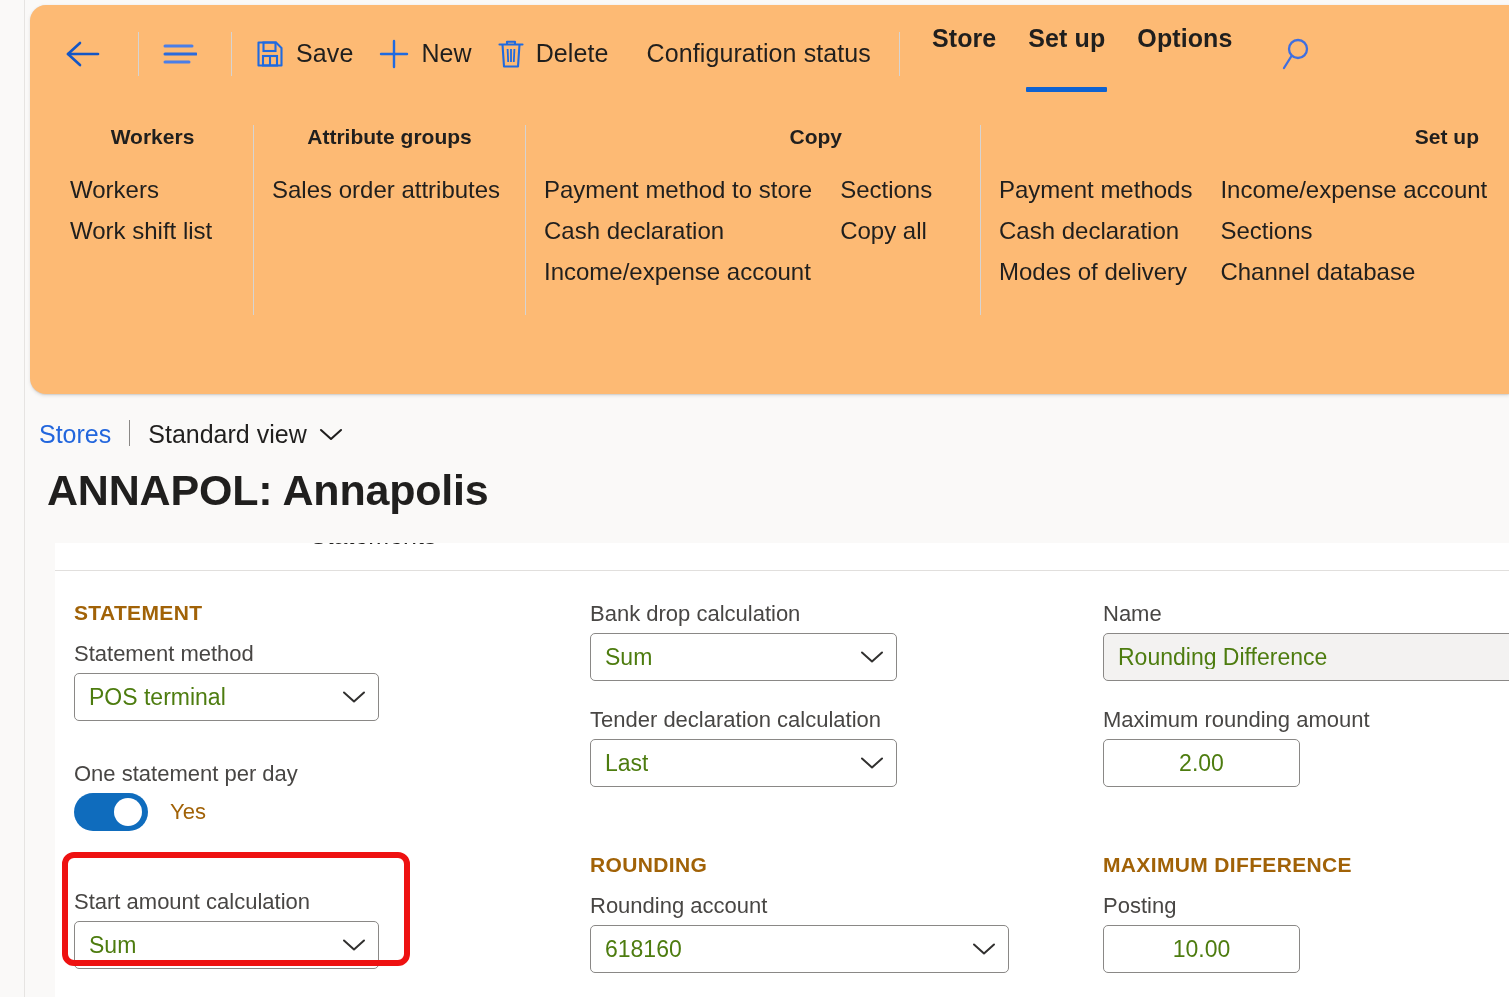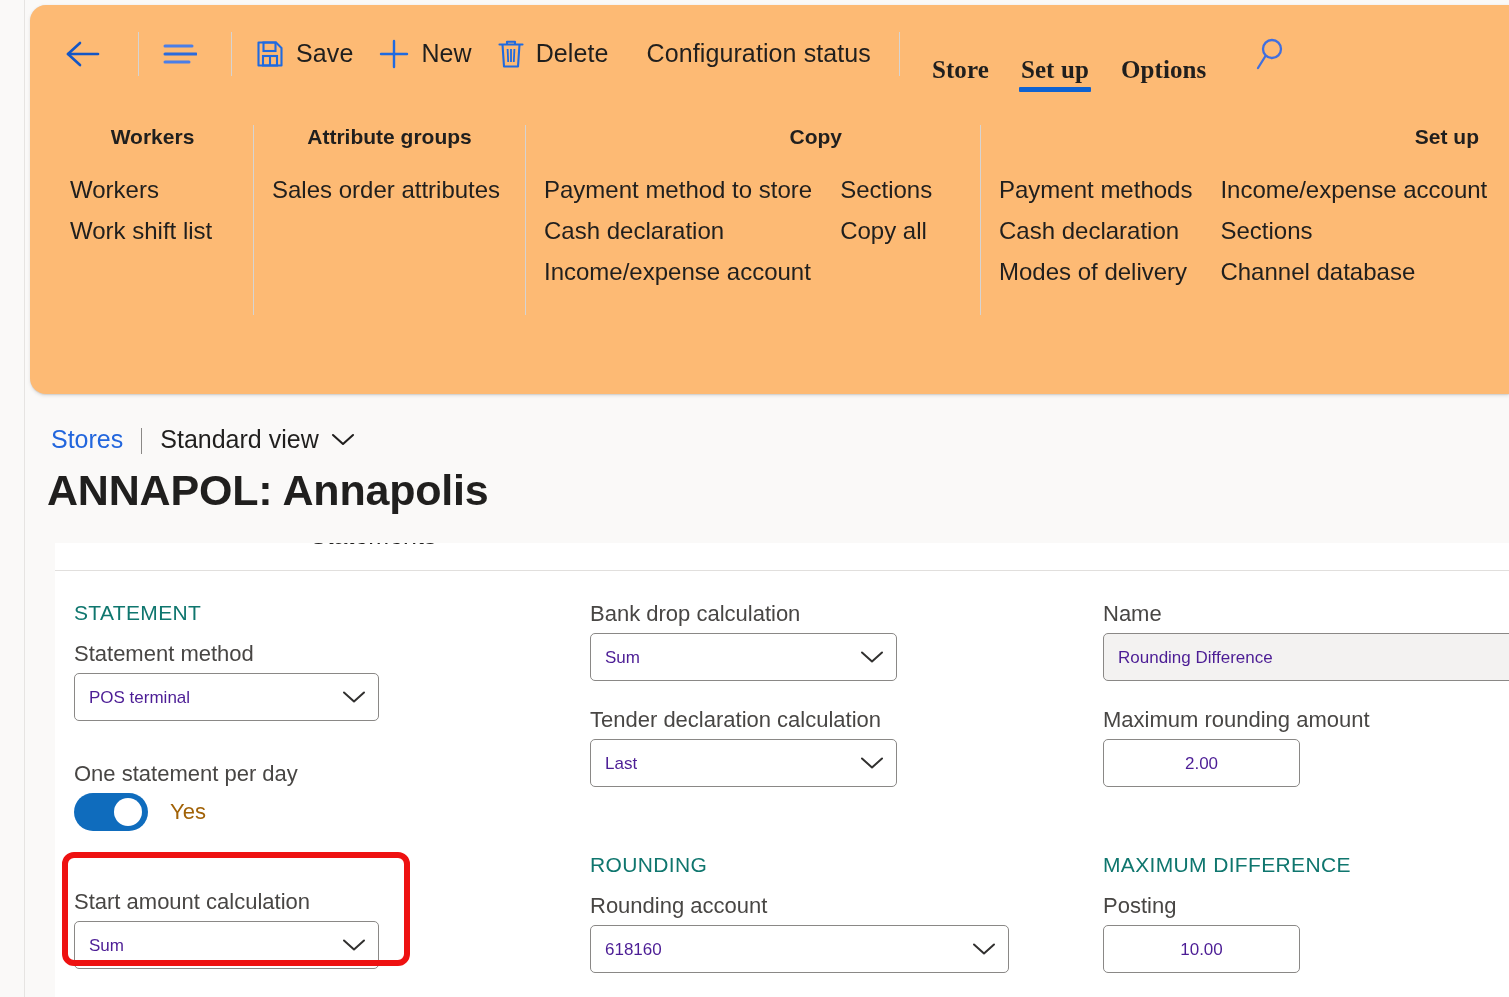--- a/index.html
+++ b/index.html
@@ -74,26 +74,25 @@
   }
   .tb-sep {
     width: 1px; height: 44px;
     background: #d6d4d2;
     margin: 0 10px;
     flex: 0 0 auto;
   }
   .tb-tab {
     position: relative;
     display: flex;
-    align-items: flex-end;
+    align-items: flex-start;
     height: 60px;
     padding: 0 16px;
     cursor: pointer;
     white-space: nowrap;
-    font-family: Liberation Serif, serif;
   }
   .tb-tab .tb-tab-label {
     font-size: 25px;
     font-weight: 700;
     color: #201f1e;
     letter-spacing: .1px;
   }
   .tb-tab.active::after {
     content: "";
     position: absolute;
@@ -151,22 +150,22 @@
   .g-workers    { width: 213px; padding-left: 30px; }
   .g-attrs      { width: 272px; }
   .g-copy       { width: 455px; }
   .g-setup      { width: 545px; }
   .g-setup .rgroup-title { text-align: right; padding-right: 28px; }
   .g-copy  .rgroup-title { text-align: right; padding-right: 120px; }
 
   
   .crumb {
     position: absolute;
-    left: 51px; top: 420px;
-    display: flex; align-items: flex-end;
+    left: 39px; top: 420px;
+    display: flex; align-items: flex-start;
     height: 34px;
   }
   .crumb-link {
     font-size: 25px;
     color: #2266dd;
     cursor: pointer;
   }
   .crumb-div {
     width: 1px; height: 26px;
     background: #8a8886;
@@ -222,22 +221,22 @@
     left: 0; top: 28px; right: 0; bottom: 0;
     display: flex;
   }
   .fcol { position: relative; flex: 0 0 auto; padding-top: 30px; }
   .fcol-1 { width: 508px; padding-left: 19px; }
   .fcol-2 { width: 508px; padding-left: 27px; }
   .fcol-3 { width: 438px; padding-left: 32px; }
 
   .sect-head {
     font-size: 21px;
-    font-weight: 400;
-    color: #0f766e;
+    font-weight: 700;
+    color: #a16207;
     letter-spacing: .35px;
     margin-bottom: 16px;
   }
   .field { margin-bottom: 14px; }
   .field-label {
     font-size: 22px;
     color: #484644;
     margin-bottom: 6px;
     white-space: nowrap;
   }
@@ -246,22 +245,22 @@
     height: 48px;
     border: 1px solid #8a8886;
     border-radius: 5px;
     background: #ffffff;
     display: flex;
     align-items: center;
     padding: 0 14px;
     cursor: text;
   }
   .ctl-text {
-    font-size: 17px;
-    color: #4c1d95;
+    font-size: 23px;
+    color: #4d7c0f;
     line-height: 1;
     white-space: nowrap;
     overflow: hidden;
   }
   .ctl.combo { cursor: pointer; padding-right: 46px; }
   .ctl .chev {
     position: absolute;
     right: 12px; top: 50%;
     transform: translateY(-50%);
     display: inline-flex;

